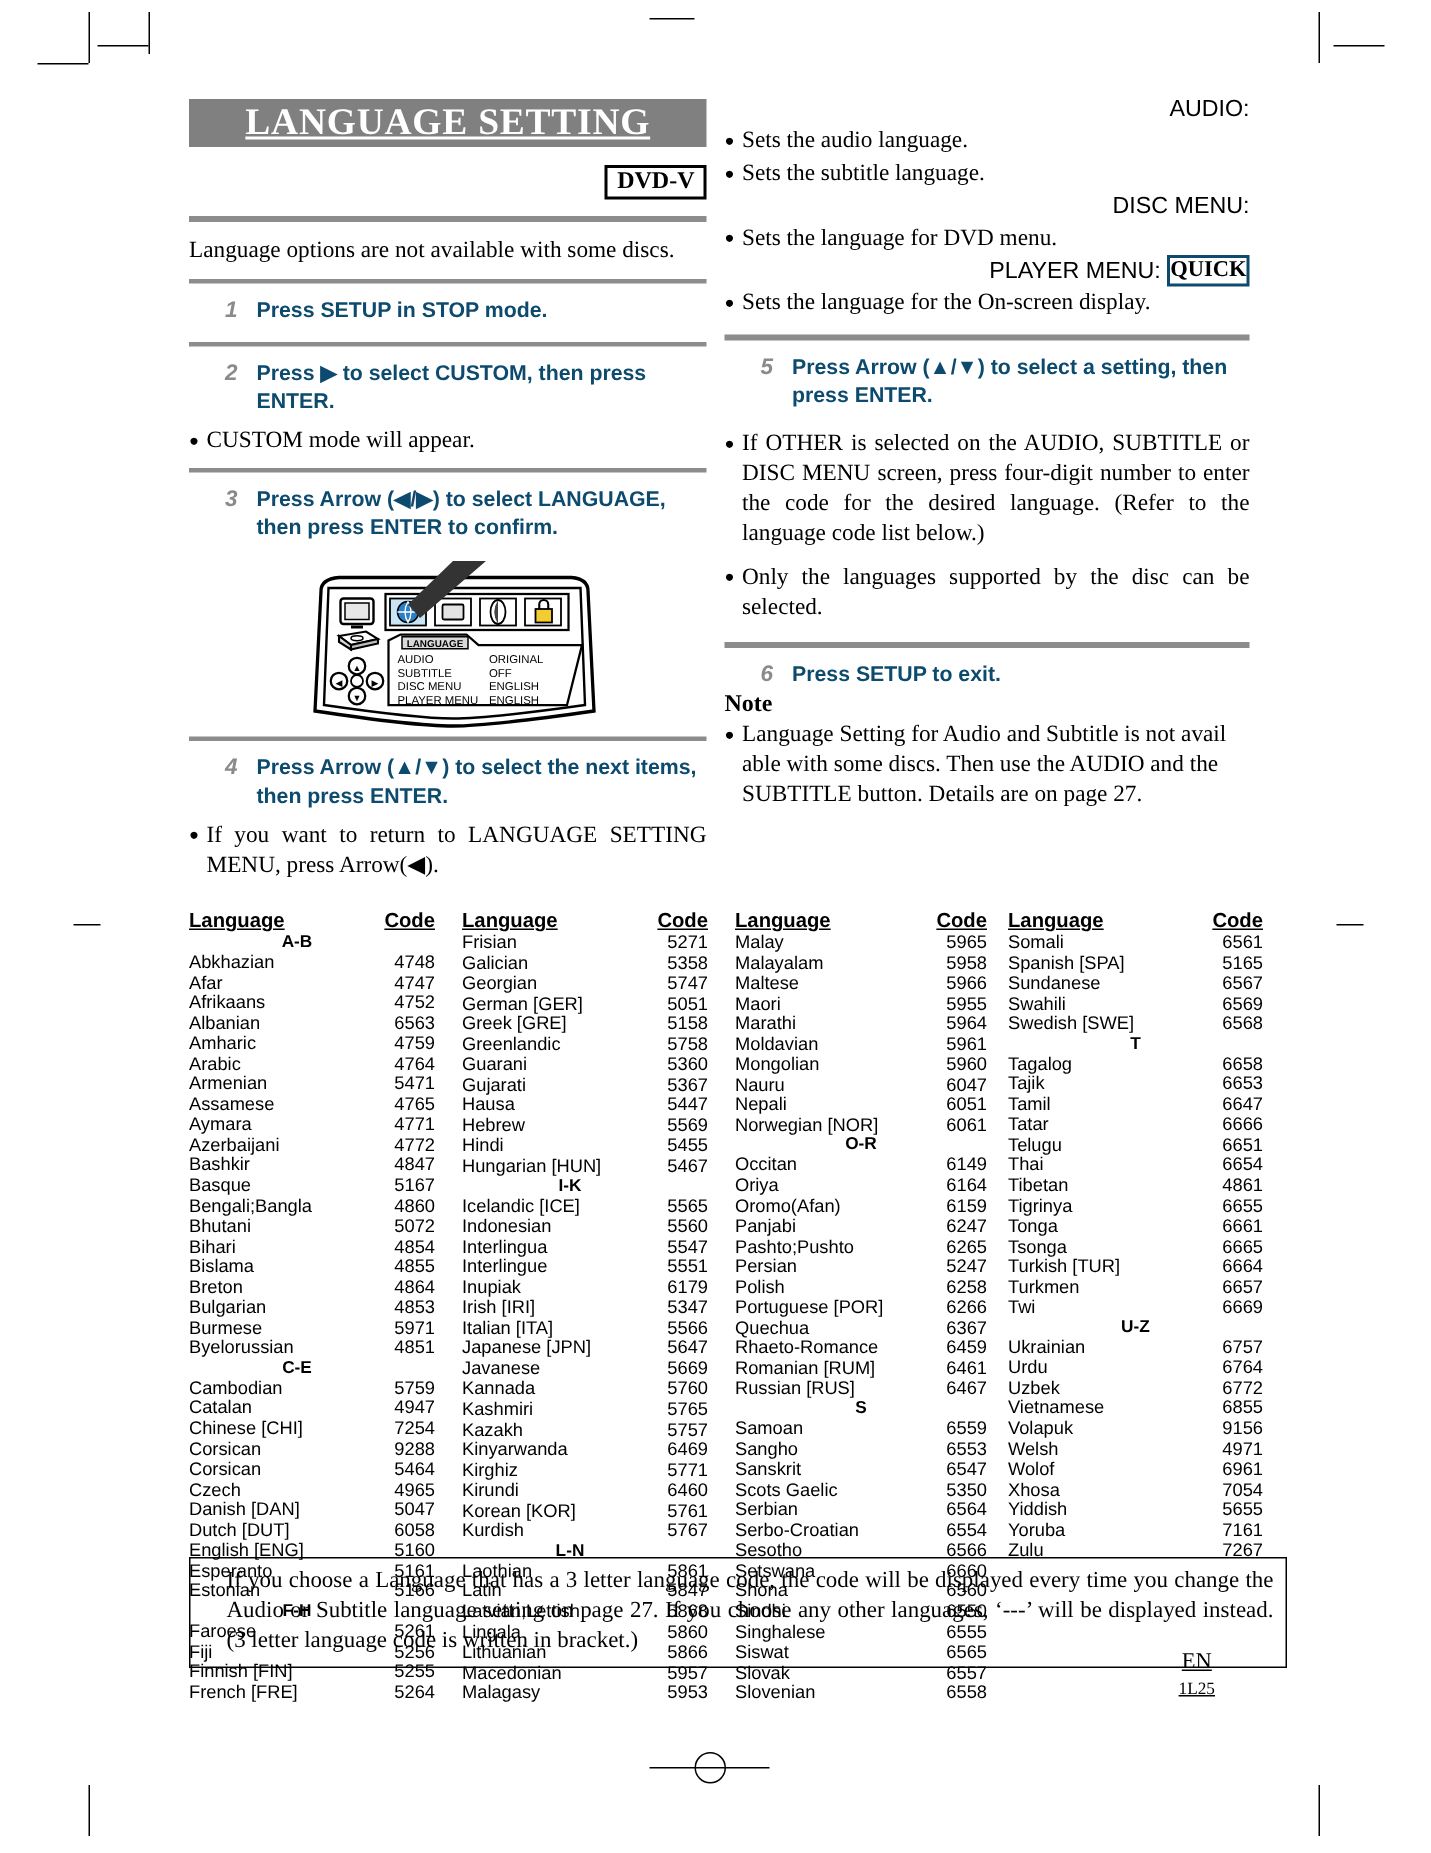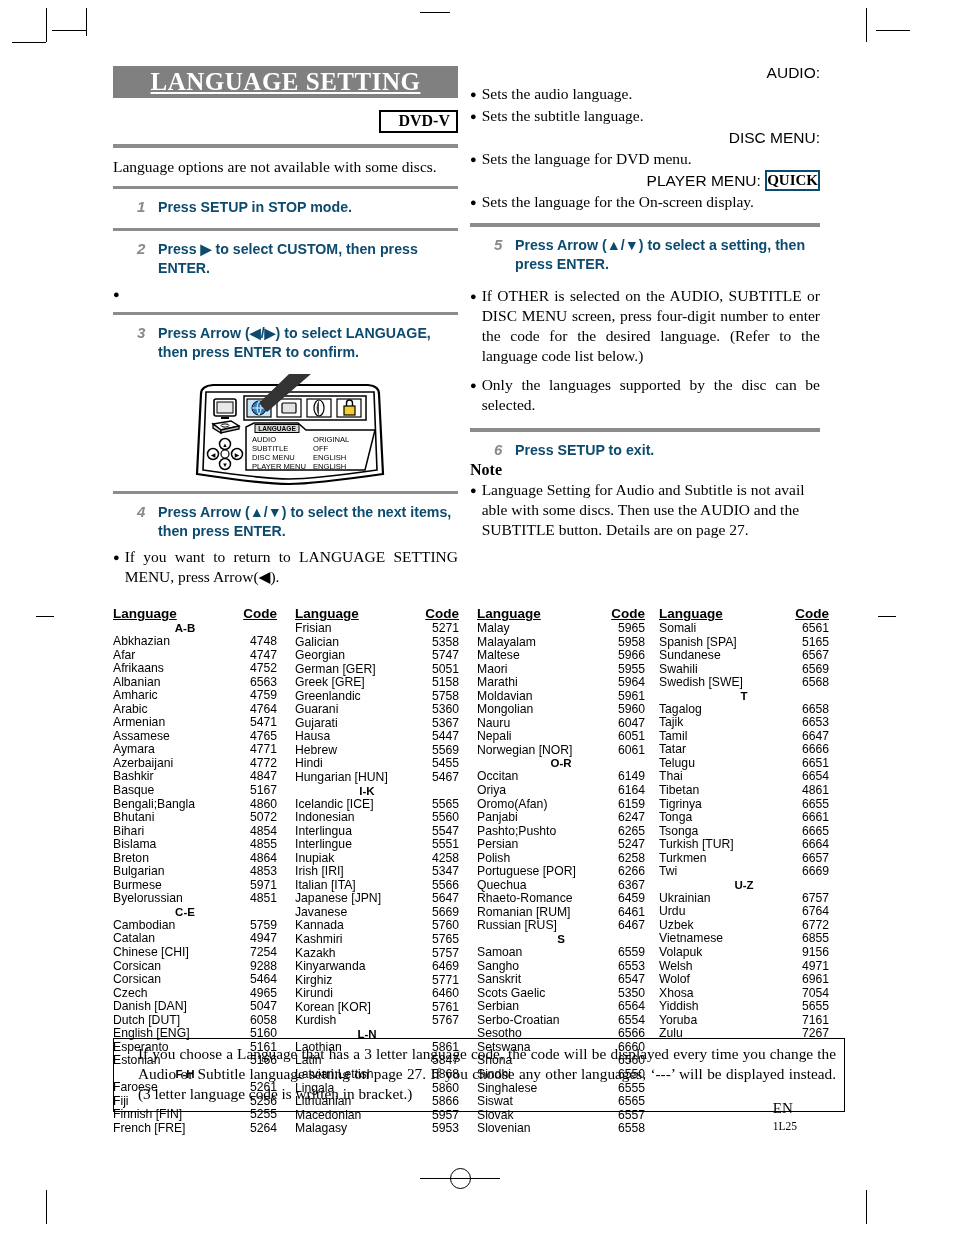--- a/index.html
+++ b/index.html
@@ -9,36 +9,36 @@
     color:#000;position:relative;overflow:hidden;
   }
   
   .crop{position:absolute;background:#000;}
   .cm-v{width:1px;height:34px;}
   .cm-h{height:1px;width:34px;}
   .reg-h{position:absolute;height:1px;width:18px;background:#000;}
   .circle-reg{position:absolute;width:19px;height:19px;border:1px solid #000;border-radius:50%;}
 
   
-  .page{position:absolute;left:0;top:0;width:910px;height:1235px;}
+  .page{position:absolute;left:13px;top:0;width:910px;height:1235px;}
 
   
   .col-left{position:absolute;left:113px;top:66px;width:345px;}
   .col-right{position:absolute;left:470px;top:62px;width:350px;}
 
   .title-bar{
     background:#808080;color:#fff;height:32px;
     display:flex;align-items:center;justify-content:center;
     font-family:"Liberation Serif", serif;
     font-size:25px;font-weight:bold;letter-spacing:.5px;
     text-decoration:underline;
   }
   .badge-row{height:34px;display:flex;align-items:center;justify-content:flex-end;padding-top:6px;}
   .badge{
-    border:2px solid #000;padding:0px 6px 1px 17px;
+    border:2px solid #000;padding:0px 6px 1px 6px;
     font-family:"Liberation Serif", serif;font-weight:bold;font-size:16px;line-height:18px;
   }
   .rule{height:4px;background:#8c8c8c;margin:6px 0 0 0;}
   .rule-thin{height:3px;background:#8c8c8c;}
 
   .intro{font-size:15.5px;line-height:20px;padding:9px 0 9px 0;}
 
   .step{display:flex;gap:11px;padding:9px 0 4px 24px;}
   .step-num{
     font-family:"Liberation Sans", sans-serif;
@@ -96,21 +96,21 @@
 
   .foot-box{
     position:absolute;left:113px;top:1038px;width:698px;
     border:1.5px solid #000;padding:5px 8px 7px 24px;
     font-size:15.3px;line-height:20px;text-align:justify;
   }
   .pagenum{
     position:absolute;left:0;top:1102px;width:954px;text-align:center;
     font-size:15px;
   }
-  .en{position:absolute;right:113px;top:1100px;text-align:left;font-size:15px;line-height:17px;}
+  .en{position:absolute;right:113px;top:1100px;text-align:center;font-size:15px;line-height:17px;text-decoration:underline;}
   .en small{font-size:11.5px;}
 </style>
 </head>
 <body>
 
 <div class="page">
 
   <div class="crop cm-v" style="left:46px;top:8px;"></div>
   <div class="crop cm-h" style="left:12px;top:42px;"></div>
   <div class="crop cm-v" style="left:86px;top:8px;height:28px;"></div>
@@ -142,20 +142,21 @@
       <div class="step-txt">Press SETUP in STOP mode.</div>
     </div>
     <div class="rule-thin" style="margin-top:7px;"></div>
 
     <div class="step">
       <div class="step-num">2</div>
       <div class="step-txt">Press ▶ to select CUSTOM, then press ENTER.</div>
     </div>
     <div class="bullet">
       <span class="dot">●</span>
+      <span class="btxt">CUSTOM mode will appear.</span>
     </div>
     <div class="rule-thin"></div>
 
     <div class="step">
       <div class="step-num">3</div>
       <div class="step-txt">Press Arrow (◀/▶) to select LANGUAGE, then press ENTER to confirm.</div>
     </div>
 
     <div class="diagram">
       <svg width="345" height="118" viewBox="0 0 345 118">
@@ -507,21 +508,21 @@
           <div class="row">
             <span>Interlingua</span>
             <span class="code">5547</span>
           </div>
           <div class="row">
             <span>Interlingue</span>
             <span class="code">5551</span>
           </div>
           <div class="row">
             <span>Inupiak</span>
-            <span class="code">4258</span>
+            <span class="code">6179</span>
           </div>
           <div class="row">
             <span>Irish [IRI]</span>
             <span class="code">5347</span>
           </div>
           <div class="row">
             <span>Italian [ITA]</span>
             <span class="code">5566</span>
           </div>
           <div class="row">

